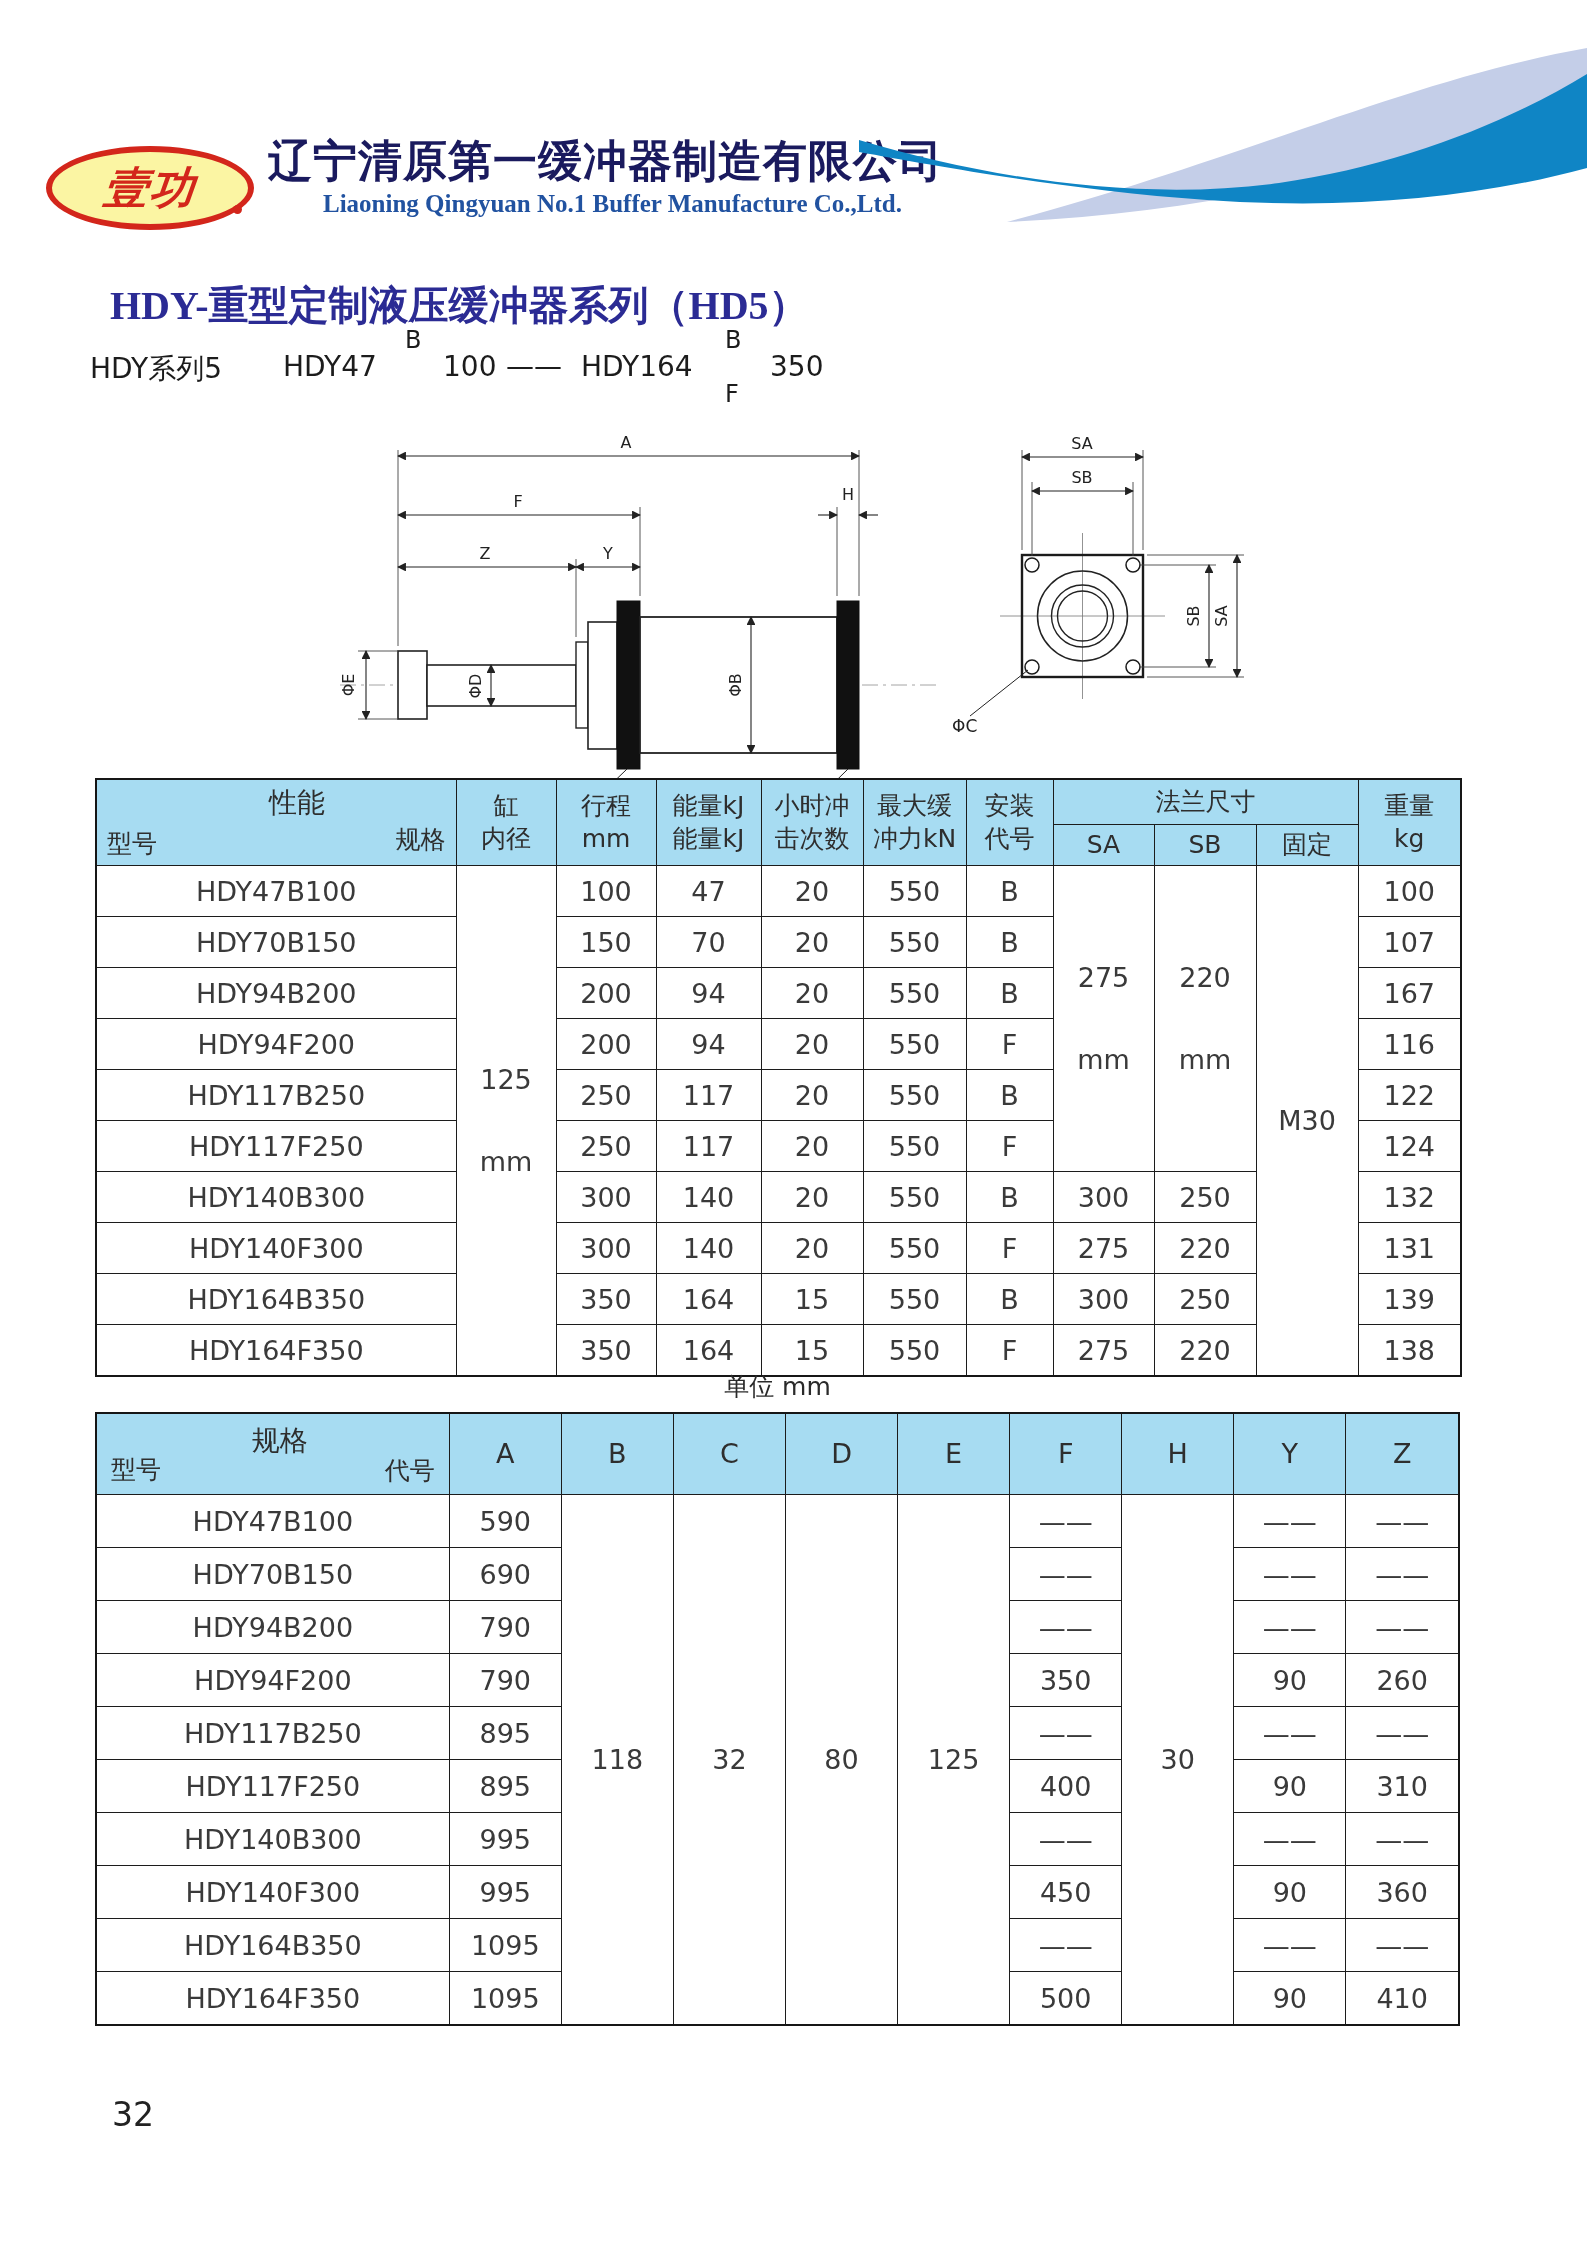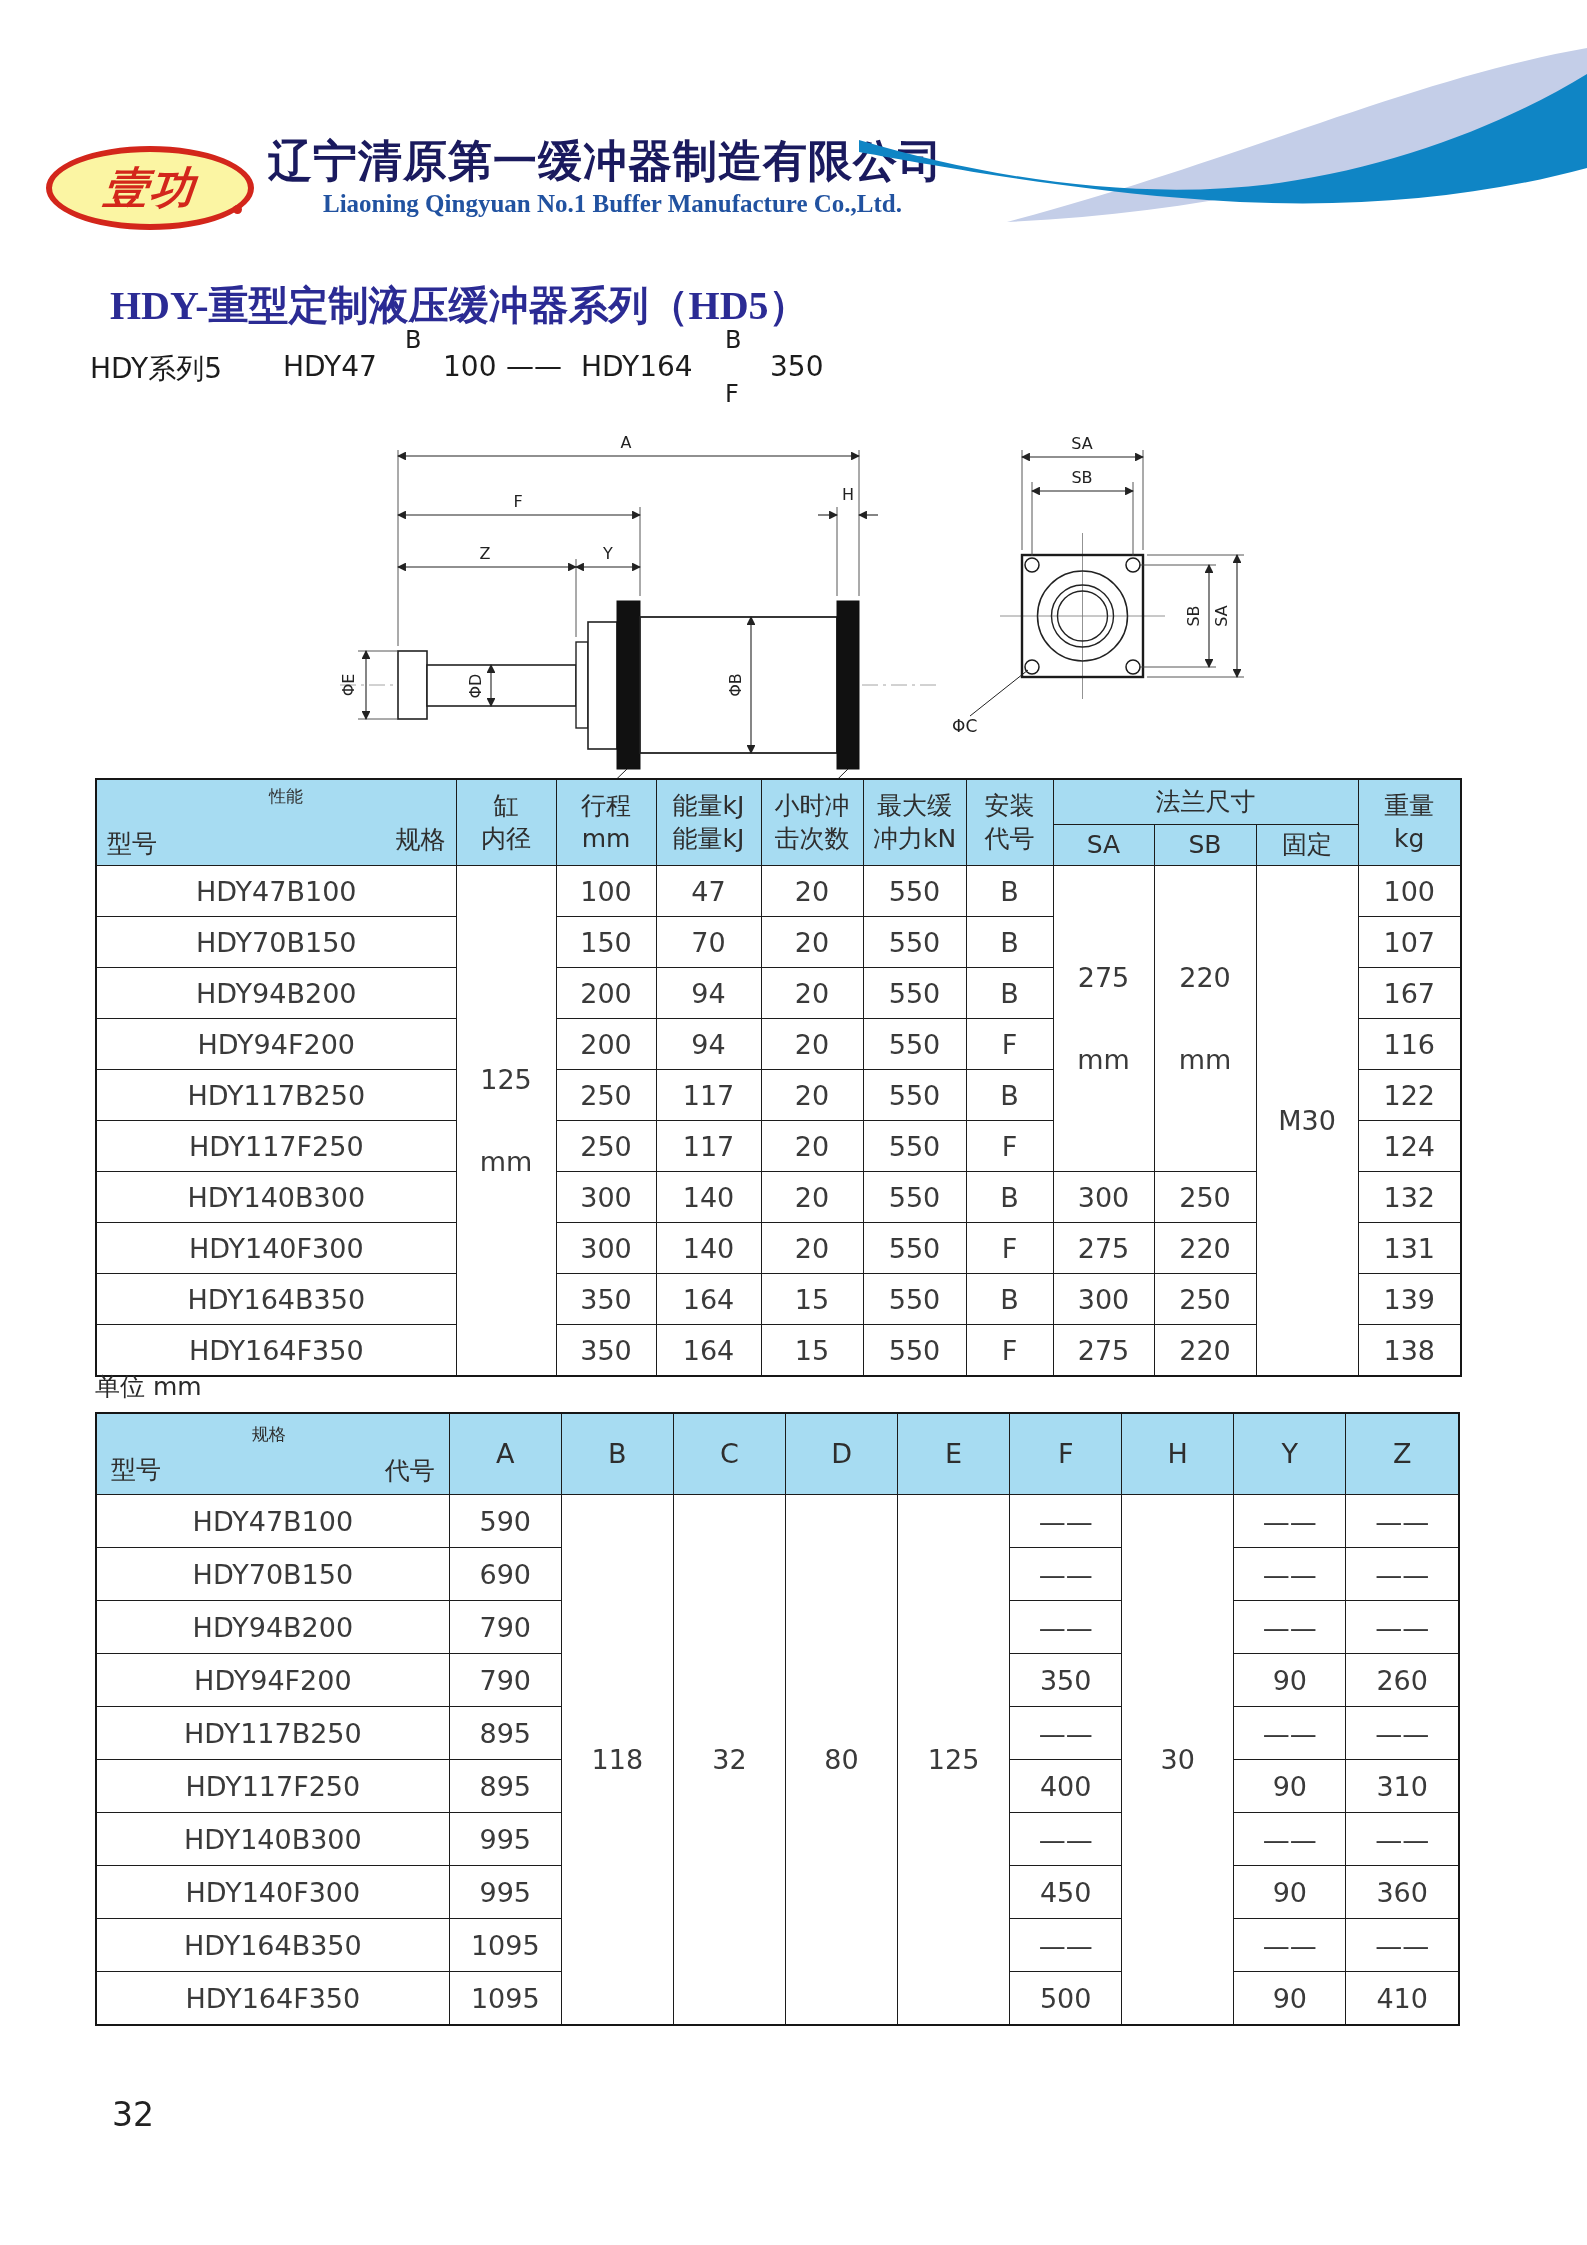--- a/index.html
+++ b/index.html
@@ -51,28 +51,28 @@
   #table1 tr.hrow1 th{height:44px;}
   #table1 tr.hrow2 th{height:40px;}
   #table1 td{height:50px;}
   #table2 tr.hrow th{height:80px;font-size:27px;}
   #table2 td{height:52px;}
   .stack{line-height:82px;}
   
   .corner{position:relative;background-image:linear-gradient(to bottom right,
         transparent calc(50% - 1.3px), #333 calc(50% - 1.3px),
         #333 calc(50% + 1.3px), transparent calc(50% + 1.3px));}
-  .corner .c-top{position:absolute;left:48%;top:5px;font-size:17px;text-align:center;}
+  .corner .c-top{position:absolute;left:48%;top:5px;font-size:28px;text-align:center;}
   .corner .c-mid{position:absolute;right:10px;top:44px;font-size:25px;}
   .corner .c-bot{position:absolute;left:10px;bottom:5px;font-size:25px;}
   #table2 .corner .c-top{left:44%;top:9px;}
   #table2 .corner .c-mid{right:14px;top:41px;}
   #table2 .corner .c-bot{left:14px;bottom:8px;}
 
-  .unit-note{position:absolute;left:95px;top:1370px;width:1365px;text-align:left;
+  .unit-note{position:absolute;left:95px;top:1370px;width:1365px;text-align:center;
         font-size:25px;color:#2a2a2a;}
   .page-num{position:absolute;left:112px;top:2095px;font-size:33px;color:#222;
         font-family:"DejaVu Sans",sans-serif;}
 </style>
 </head>
 <body>
 
 <div id="page">
 
   <div class="logo">

